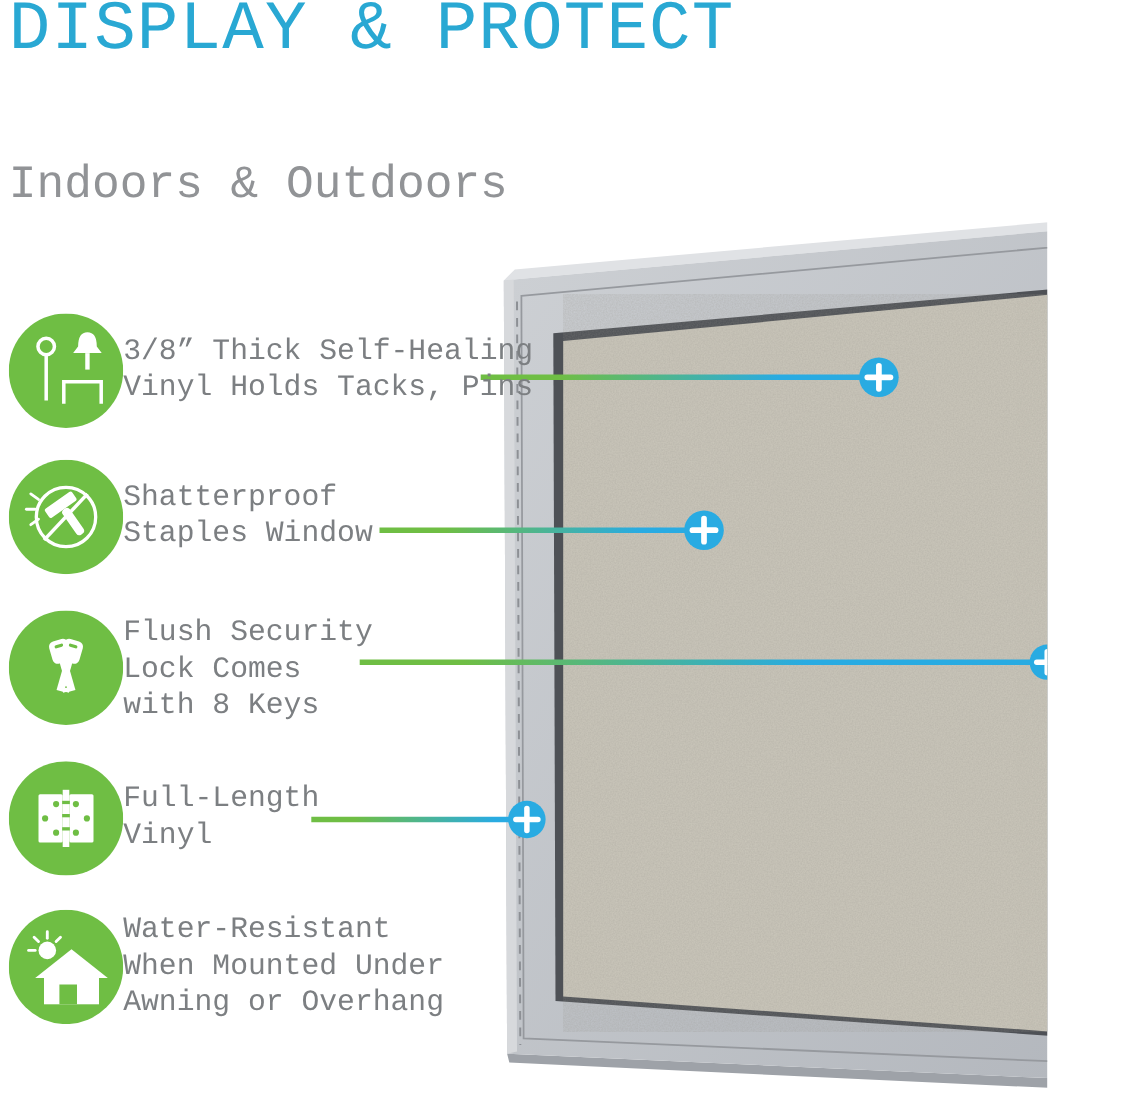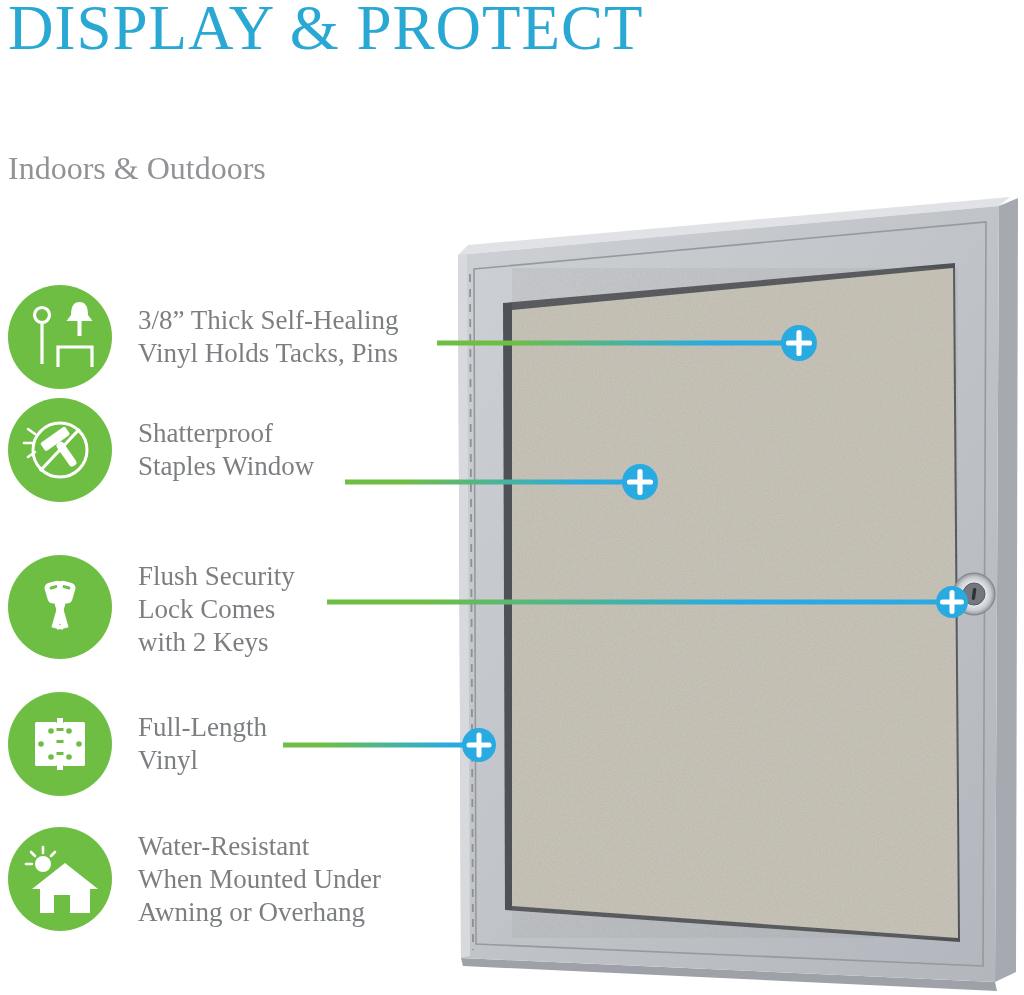--- a/index.html
+++ b/index.html
@@ -1,29 +1,29 @@
 <!DOCTYPE html>
 <html><head>
 <meta charset="utf-8">
 <style>
   html,body{margin:0;padding:0;background:#fff;}
   .stage{
-    position:relative;width:1024px;height:995px;background:#ffffff;
-    overflow:hidden;font-family:Liberation Serif, serif;
+    position:relative;width:952px;height:995px;background:#ffffff;
+    overflow:hidden;font-family:Liberation Mono, monospace;
   }
   .board-svg{position:absolute;left:0;top:0;width:1024px;height:995px;z-index:1;}
   .header{position:absolute;left:8px;top:0;z-index:2;}
   .title{position:absolute;left:0;top:-14px;width:1000px;color:#29A8D3;
     font-size:63px;line-height:84px;font-weight:400;letter-spacing:1px;white-space:nowrap;}
   .tline{display:block;}
-  .subtitle{position:absolute;left:0;top:148px;color:#919396;font-size:32px;line-height:40px;white-space:nowrap;}
-  .feature{position:absolute;left:8px;display:flex;align-items:center;gap:26px;z-index:2;}
+  .subtitle{position:absolute;left:0;top:148px;color:#919396;font-size:42px;line-height:40px;white-space:nowrap;}
+  .feature{position:absolute;left:8px;display:flex;align-items:center;z-index:2;}
   .badge{width:104px;height:104px;flex:0 0 auto;display:block;}
   .ftext{display:flex;flex-direction:column;font-size:27px;line-height:33px;color:#7C7F82;white-space:nowrap;}
-  .f1{top:285px;} .f2{top:398px;} .f3{top:555px;align-items:flex-end;} .f4{top:692px;} .f5{top:827px;}
+  .f1{top:285px;} .f2{top:418px;} .f3{top:555px;align-items:flex-end;} .f4{top:692px;} .f5{top:827px;}
 </style>
 </head>
 <body>
 
 <div class="stage">
 
   <svg class="board-svg" viewBox="0 0 1024 995" xmlns="http://www.w3.org/2000/svg">
     <defs>
       <linearGradient id="faceGrad" x1="0" y1="0" x2="1" y2="1">
         <stop offset="0" stop-color="#CDD0D4"></stop>
@@ -165,21 +165,21 @@
         <rect x="-9" y="0" width="18" height="21" rx="5" fill="#fff"></rect>
         <rect x="-4" y="4" width="8" height="3" rx="1.5" fill="#6FBE44"></rect>
         <rect x="-3.5" y="20" width="7" height="28" fill="#fff"></rect>
         <rect x="-9" y="38" width="6" height="4" fill="#fff"></rect>
         <rect x="-8" y="44" width="5" height="3.5" fill="#fff"></rect>
       </g>
     </svg>
     <div class="ftext">
       <span>Flush Security</span>
       <span>Lock Comes</span>
-      <span>with 2 Keys</span>
+      <span>with 8 Keys</span>
     </div>
   </div>
 
   <div class="feature f4">
     <svg class="badge" viewBox="0 0 104 104" xmlns="http://www.w3.org/2000/svg">
       <circle cx="52" cy="52" r="52" fill="#6FBE44"></circle>
       <rect x="27" y="30" width="22" height="44" rx="1.5" fill="#fff"></rect>
       <rect x="55" y="30" width="22" height="44" rx="1.5" fill="#fff"></rect>
       <rect x="49" y="26" width="6" height="52" fill="#fff"></rect>
       <g fill="#6FBE44">

